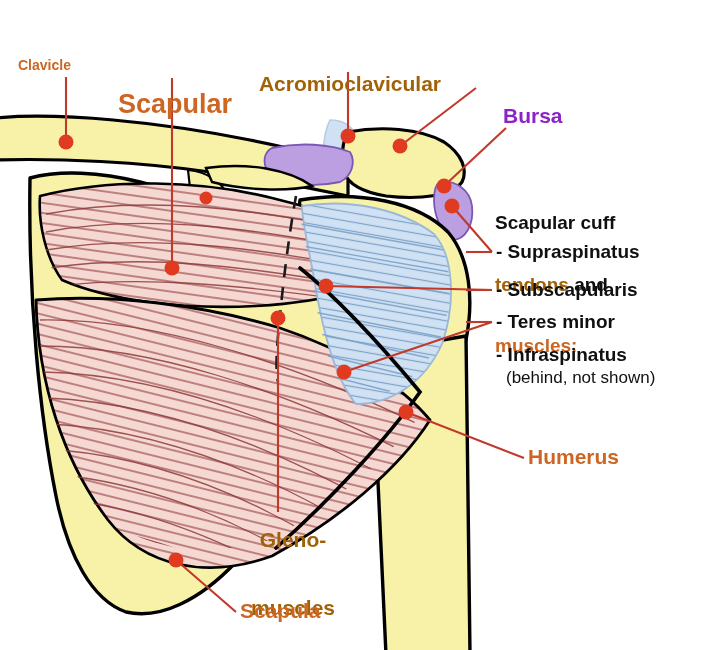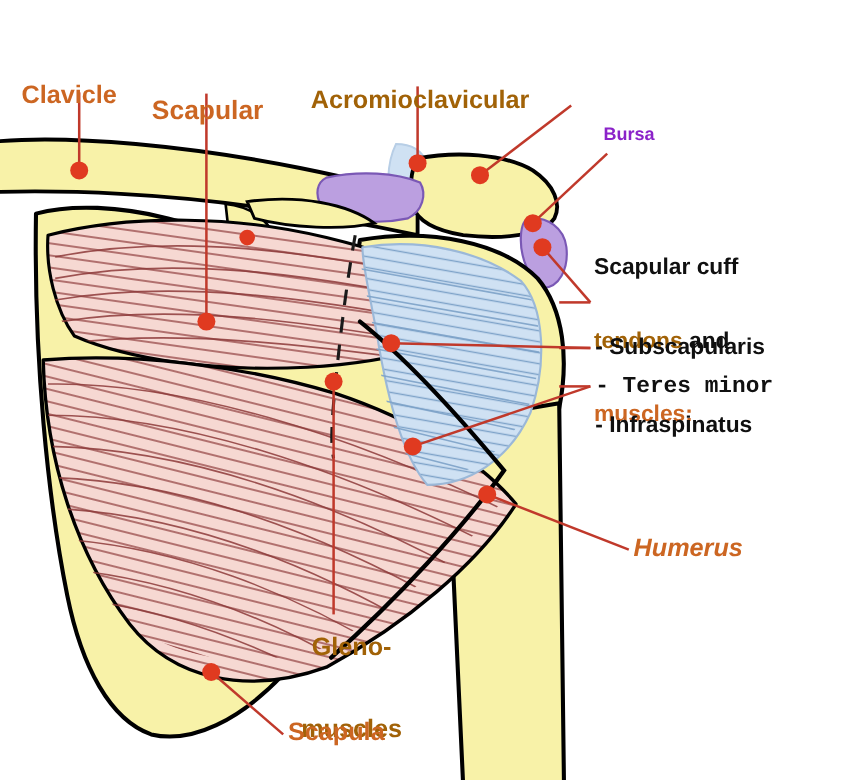--- a/index.html
+++ b/index.html
@@ -180,46 +180,48 @@
       <circle cx="206" cy="198" r="6.5"></circle>
     </g>
 
     <g stroke="#c0392b" stroke-width="2.1" fill="none">
       <line x1="466" y1="252" x2="492" y2="252"></line>
       <line x1="466" y1="290" x2="492" y2="290"></line>
       <line x1="466" y1="322" x2="492" y2="322"></line>
     </g>
   </svg>
 
-  <div class="lbl orange" style="left:18px;top:58px;font-size:21px;margin-top:11px;">Clavicle</div>
-
-  <div class="lbl orange ctr" style="left:118px;top:32px;font-size:22px;width:110px;">
+  <div class="lbl orange" style="left:18px;top:58px;font-size:14px;">Clavicle</div>
+
+  <div class="lbl orange ctr" style="left:118px;top:32px;font-size:27px;width:110px;">
     <div>Scapular</div>
   </div>
 
   <div class="lbl blue ctr" style="left:248px;top:28px;font-size:21px;width:204px;">
     <div>Acromioclavicular</div>
   </div>
 
 
-  <div class="lbl purple" style="left:503px;top:105px;font-size:15px;">Bursa</div>
+  <div class="lbl purple" style="left:503px;top:105px;font-size:21px;">Bursa</div>
 
   <div class="lbl black" style="left:495px;top:172px;font-size:19px;">
     <div>Scapular cuff</div>
     <div style="white-space:nowrap;">
       <span class="blue">tendons</span><span> and</span>
     </div>
     <div class="orange">muscles:</div>
   </div>
 
+  <div class="lbl black" style="left:496px;top:242px;font-size:19px;">- Supraspinatus</div>
   <div class="lbl black" style="left:496px;top:280px;font-size:19px;">- Subscapularis</div>
-  <div class="lbl black" style="left:496px;top:312px;font-size:19px;font-family:Liberation Mono, monospace;">- Teres minor</div>
+  <div class="lbl black" style="left:496px;top:312px;font-size:19px;">- Teres minor</div>
   <div class="lbl black" style="left:496px;top:345px;font-size:19px;">- Infraspinatus</div>
-
-  <div class="lbl orange" style="left:528px;top:446px;font-size:21px;font-style:italic;">Humerus</div>
+  <div class="lbl black" style="left:506px;top:369px;font-size:17px;font-weight:normal;">(behind, not shown)</div>
+
+  <div class="lbl orange" style="left:528px;top:446px;font-size:21px;">Humerus</div>
 
   <div class="lbl blue ctr" style="left:238px;top:484px;font-size:21px;width:110px;">
     <div>Gleno-</div>
     <div>muscles</div>
     
   </div>
 
   <div class="lbl orange" style="left:240px;top:600px;font-size:21px;">Scapula</div>
 
 </div>

